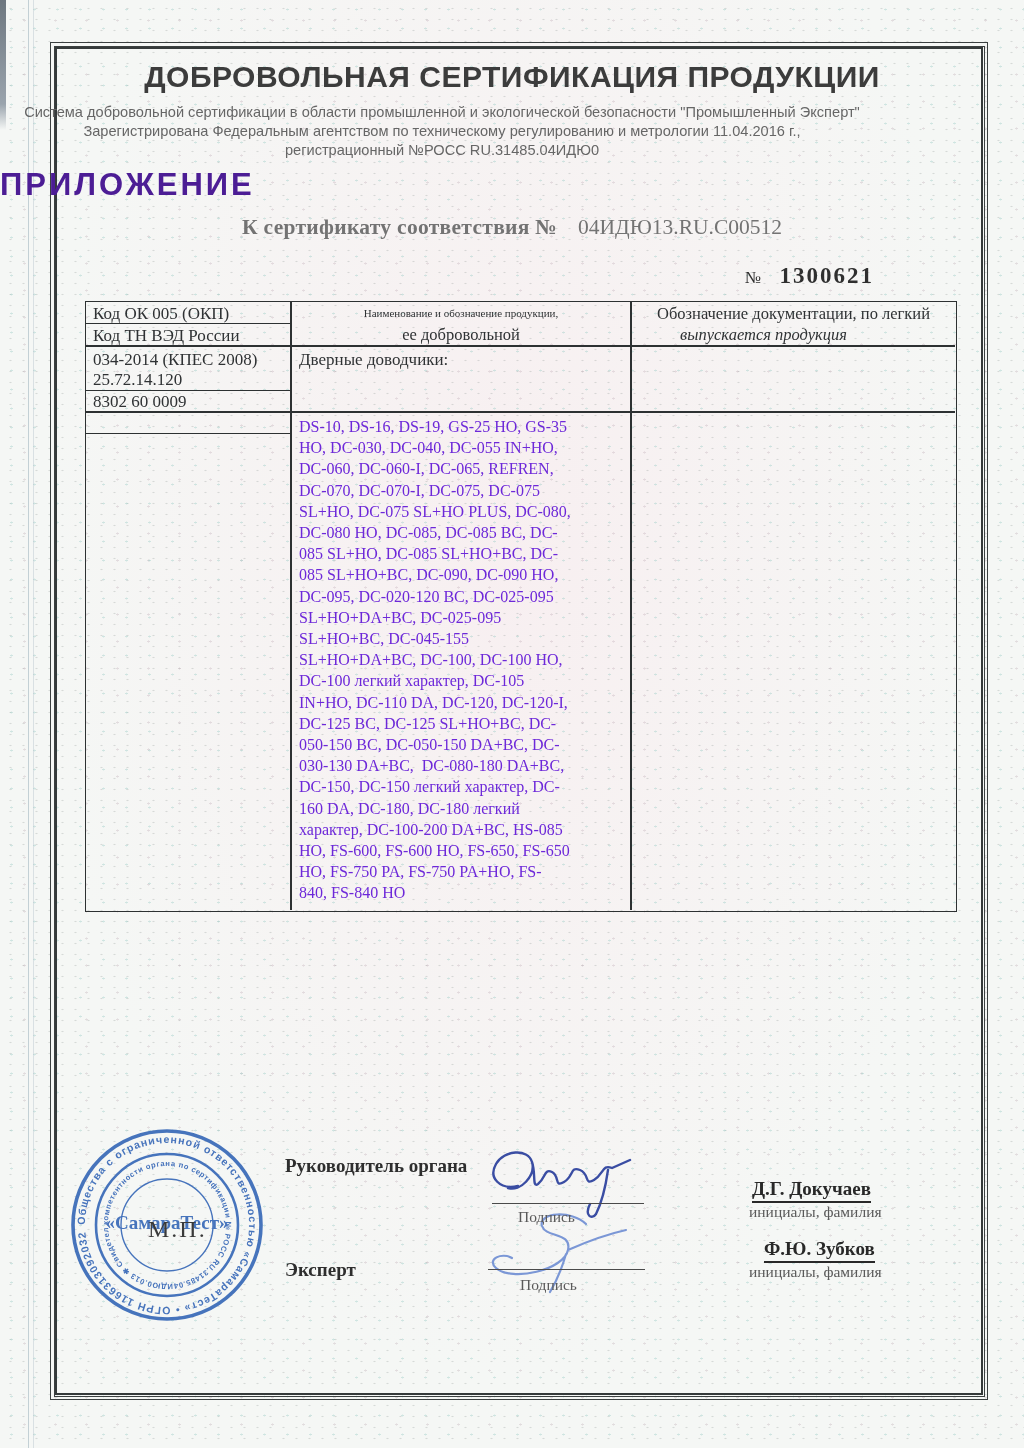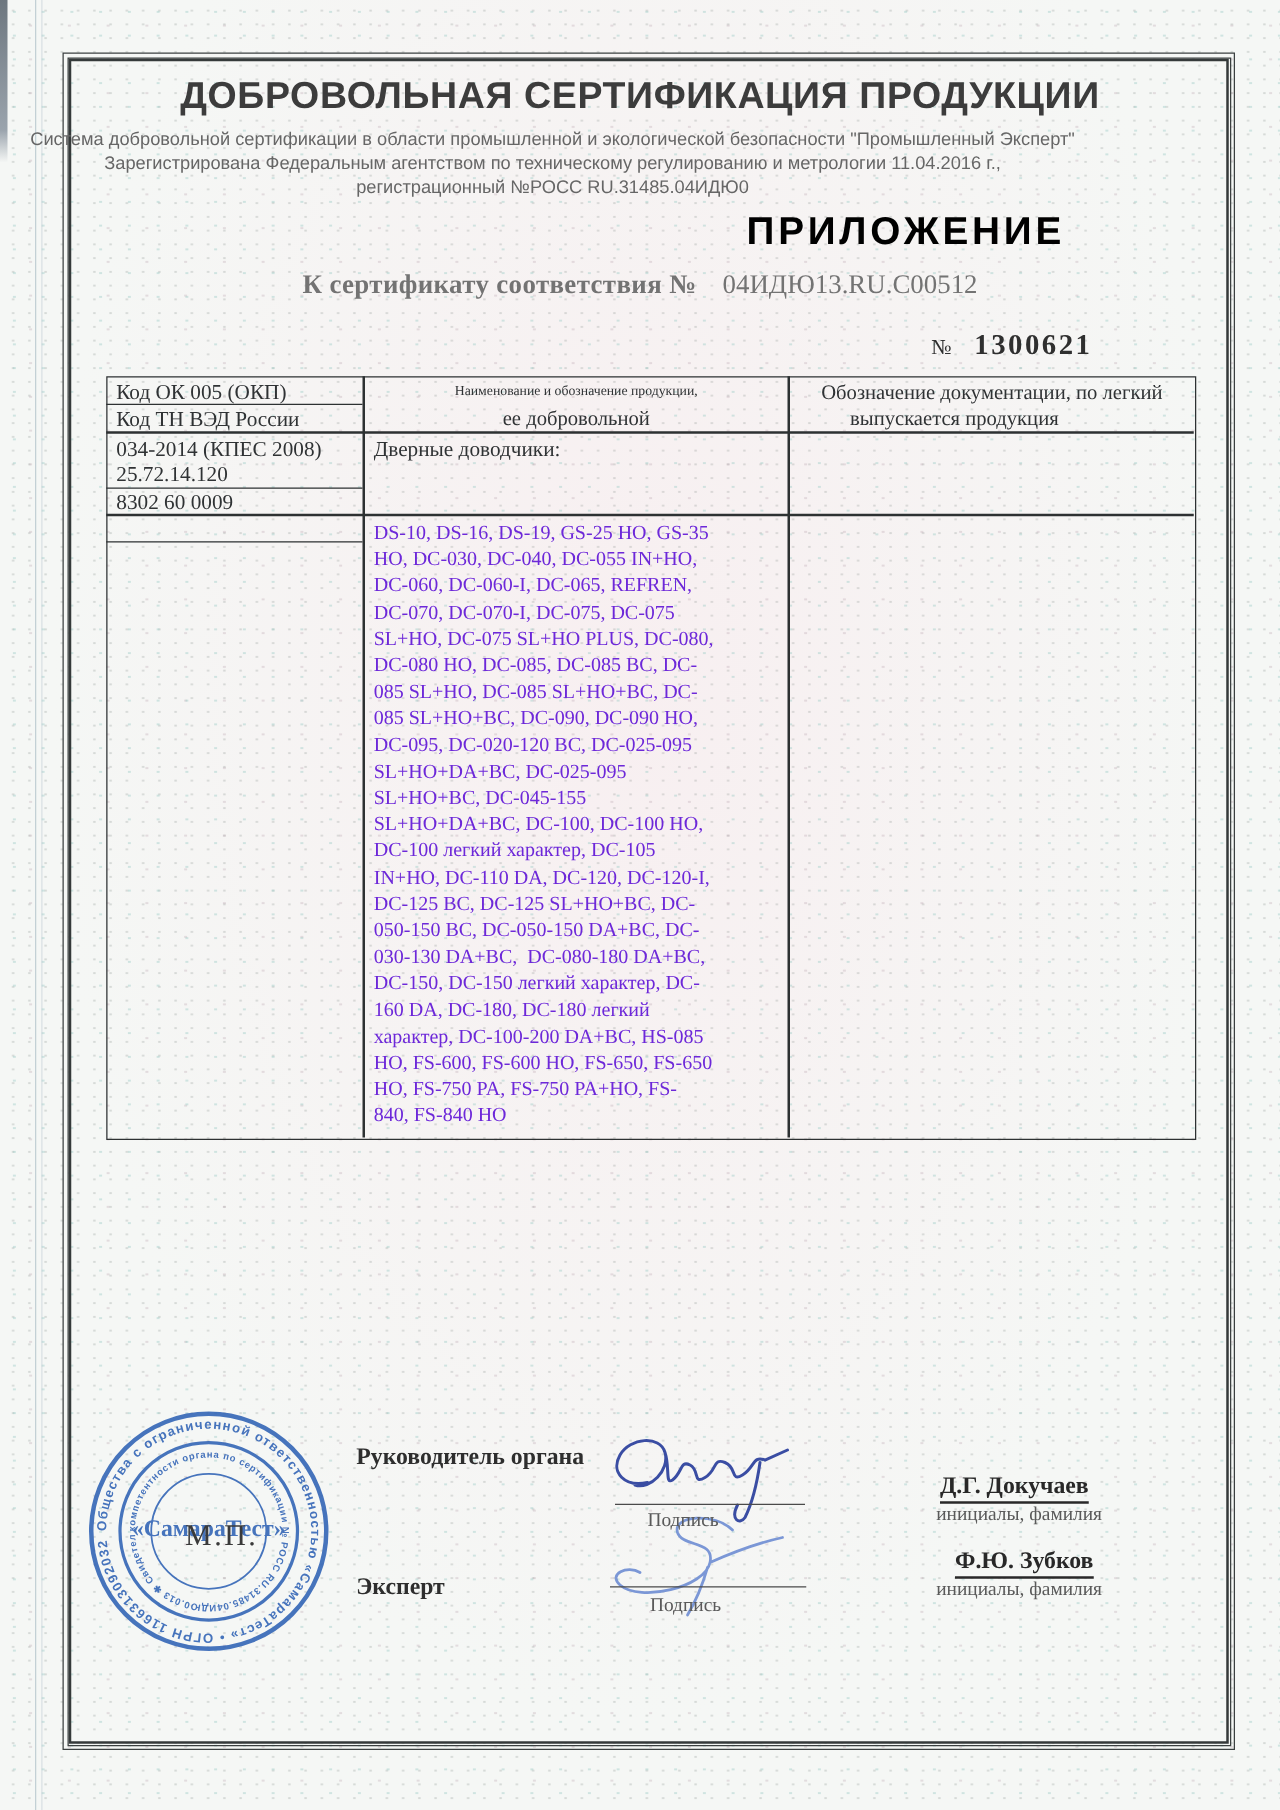--- a/index.html
+++ b/index.html
@@ -17,21 +17,21 @@
   }
   .edge-line{position:absolute;top:0;height:1448px;width:1px;background:#aebfc8;opacity:.7;}
   .edge-dark{position:absolute;left:0;top:0;width:6px;height:130px;background:linear-gradient(#55606a,#8a95a0 80%,transparent);opacity:.85;}
   .frame{position:absolute;left:50px;top:42px;width:936px;height:1356px;border:1.3px solid #3b4040;}
   .frame-mid{position:absolute;inset:2.5px;border:1.2px solid #3b4040;}
   .frame-inner{position:absolute;inset:4px;border:2.6px solid #353a3a;}
   .sans{font-family:"Liberation Sans", sans-serif;}
   .abs{position:absolute;}
   .title{left:0;top:60px;width:1024px;text-align:center;font-weight:bold;font-size:30px;letter-spacing:.5px;color:#3c3c3c;}
   .sub{left:0;width:884px;text-align:center;font-size:14.6px;color:#666;}
-  .appendix{left:0;top:167px;width:852px;text-align:right;font-weight:bold;font-size:31px;letter-spacing:3px;color:#000000;}
+  .appendix{left:0;top:167px;width:852px;text-align:left;font-weight:bold;font-size:31px;letter-spacing:3px;color:#4c1d95;}
   .certline{left:0;top:215px;width:1024px;text-align:center;font-size:21.5px;color:#737373;}
   .certline b{letter-spacing:.3px;}
   .docnum{left:745px;top:263px;font-size:17px;color:#2f2f2f;}
   .docnum b{font-size:23px;letter-spacing:2px;margin-left:14px;}
   
   .tline{position:absolute;background:#2d3132;}
   .cell-text{position:absolute;font-size:17px;color:#2f3234;line-height:21px;}
   .cell-center{text-align:center;}
   .plist{position:absolute;left:299px;top:416px;width:340px;font-size:16px;line-height:21.2px;color:#6d28d9;white-space:pre;}
   
@@ -77,21 +77,21 @@
 <div class="tline" style="left:85px;top:411px;width:870px;height:1.6px;"></div>
 <div class="tline" style="left:85px;top:323px;width:205px;height:1.3px;"></div>
 <div class="tline" style="left:85px;top:390px;width:205px;height:1.3px;"></div>
 <div class="tline" style="left:85px;top:433px;width:205px;height:1.3px;"></div>
 
 <div class="cell-text" style="left:93px;top:303px;text-align:right;">Код ОК 005 (ОКП)</div>
 <div class="cell-text" style="left:93px;top:325px;">Код ТН ВЭД России</div>
 <div class="cell-text cell-center" style="left:292px;top:303px;width:338px;font-size:11px;">Наименование и обозначение продукции,</div>
 <div class="cell-text cell-center" style="left:292px;top:324px;width:338px;font-size:16.5px;">ее добровольной</div>
 <div class="cell-text cell-center" style="left:632px;top:303px;width:323px;font-size:16.5px;">Обозначение документации, по легкий</div>
-<div class="cell-text cell-center" style="left:632px;top:324px;width:263px;font-size:16.5px;">выпускается продукция</div>
+<div class="cell-text cell-center" style="left:632px;top:324px;width:263px;font-size:16.5px;font-style:italic;">выпускается продукция</div>
 
 <div class="cell-text" style="left:93px;top:349px;">034-2014 (КПЕС 2008)</div>
 <div class="cell-text" style="left:93px;top:369px;">25.72.14.120</div>
 <div class="cell-text" style="left:93px;top:391px;">8302 60 0009</div>
 <div class="cell-text" style="left:299px;top:349px;">Дверные доводчики:</div>
 <div class="plist">DS-10, DS-16, DS-19, GS-25 HO, GS-35
 HO, DC-030, DC-040, DC-055 IN+HO,
 DC-060, DC-060-I, DC-065, REFREN,
 DC-070, DC-070-I, DC-075, DC-075
 SL+HO, DC-075 SL+HO PLUS, DC-080,

